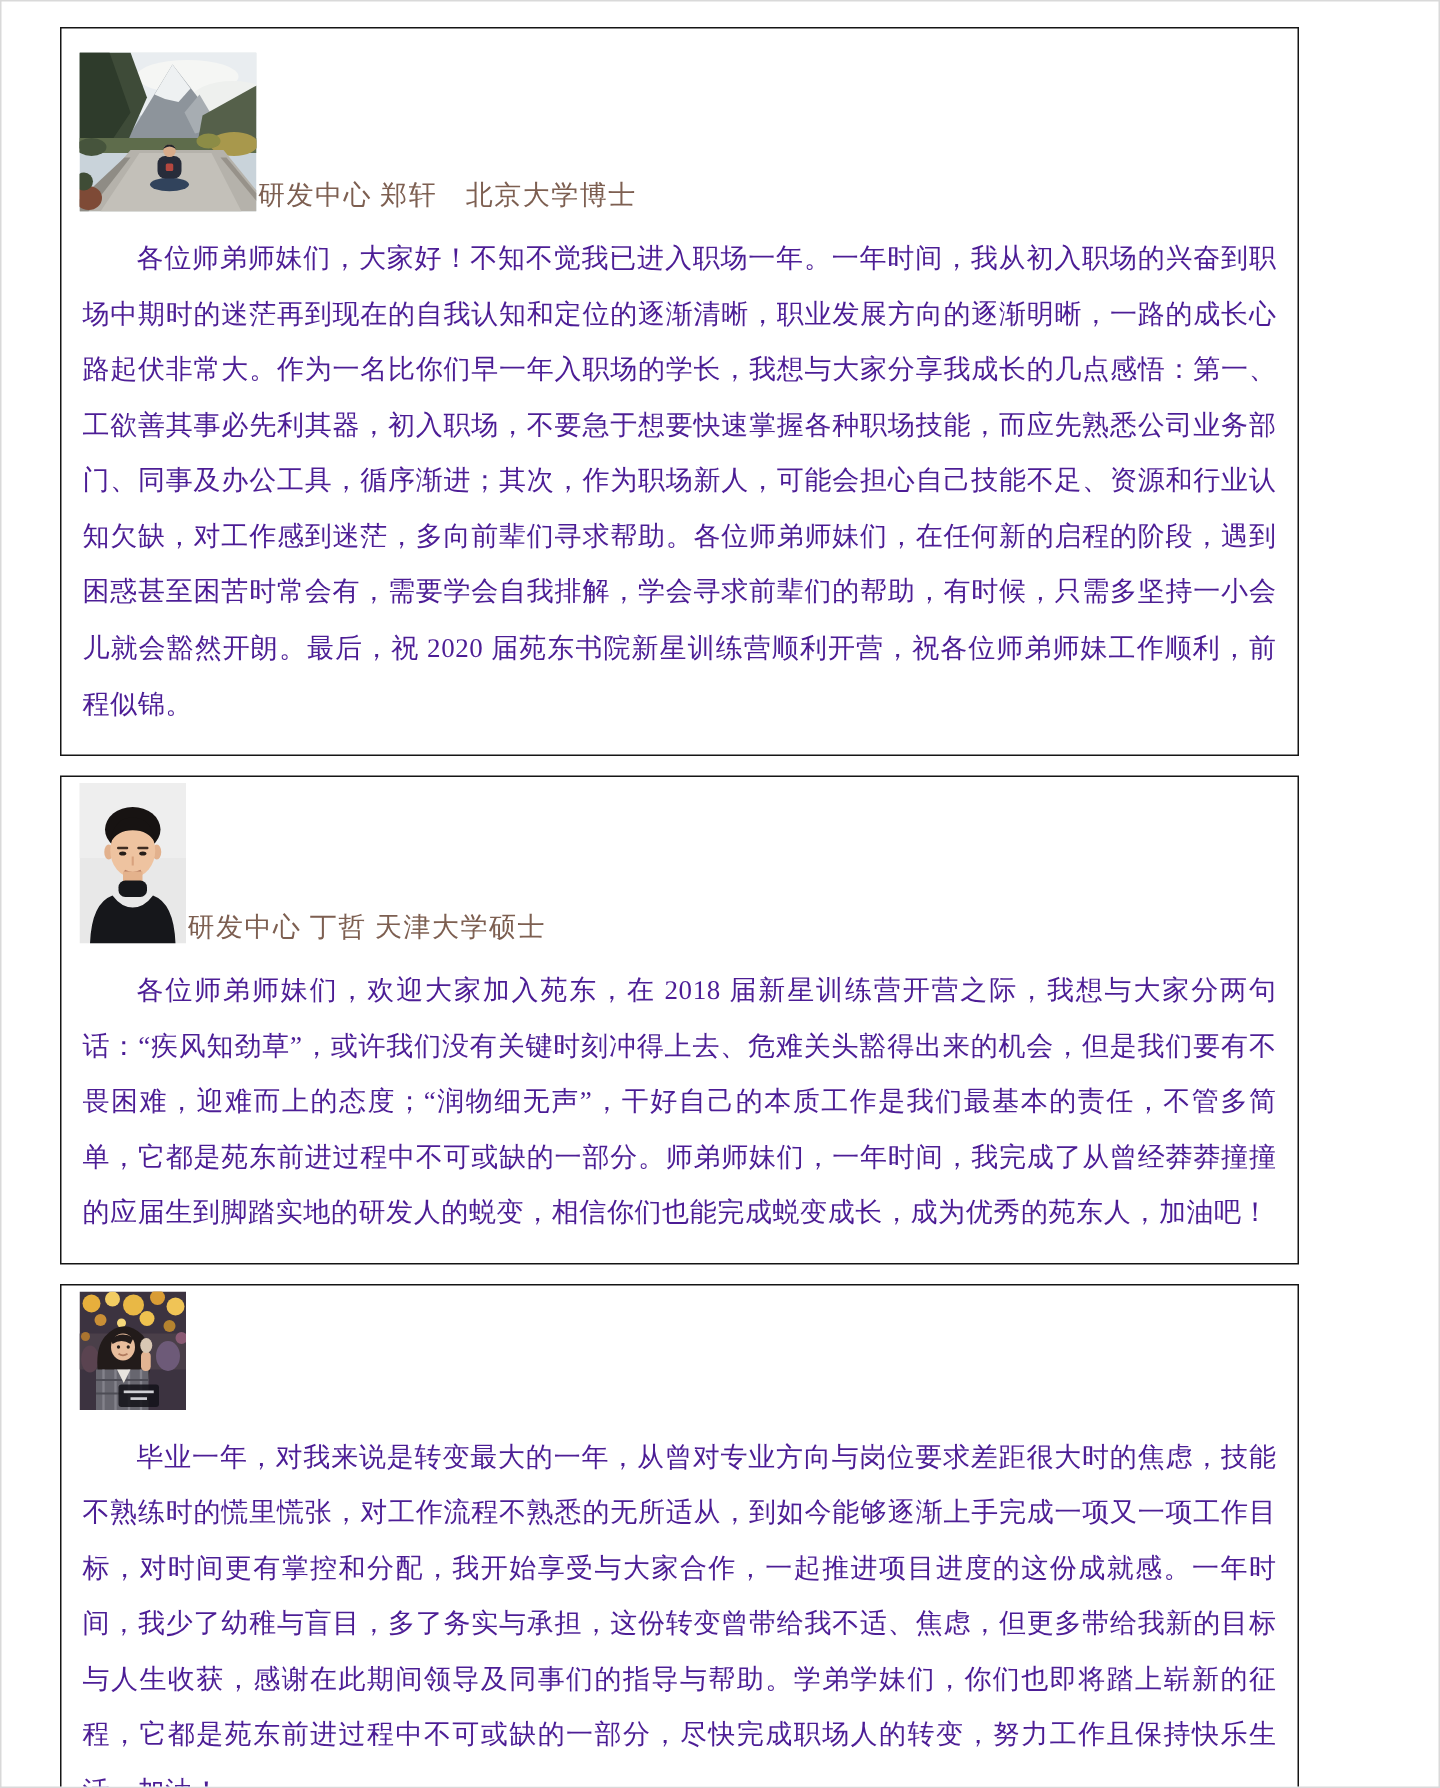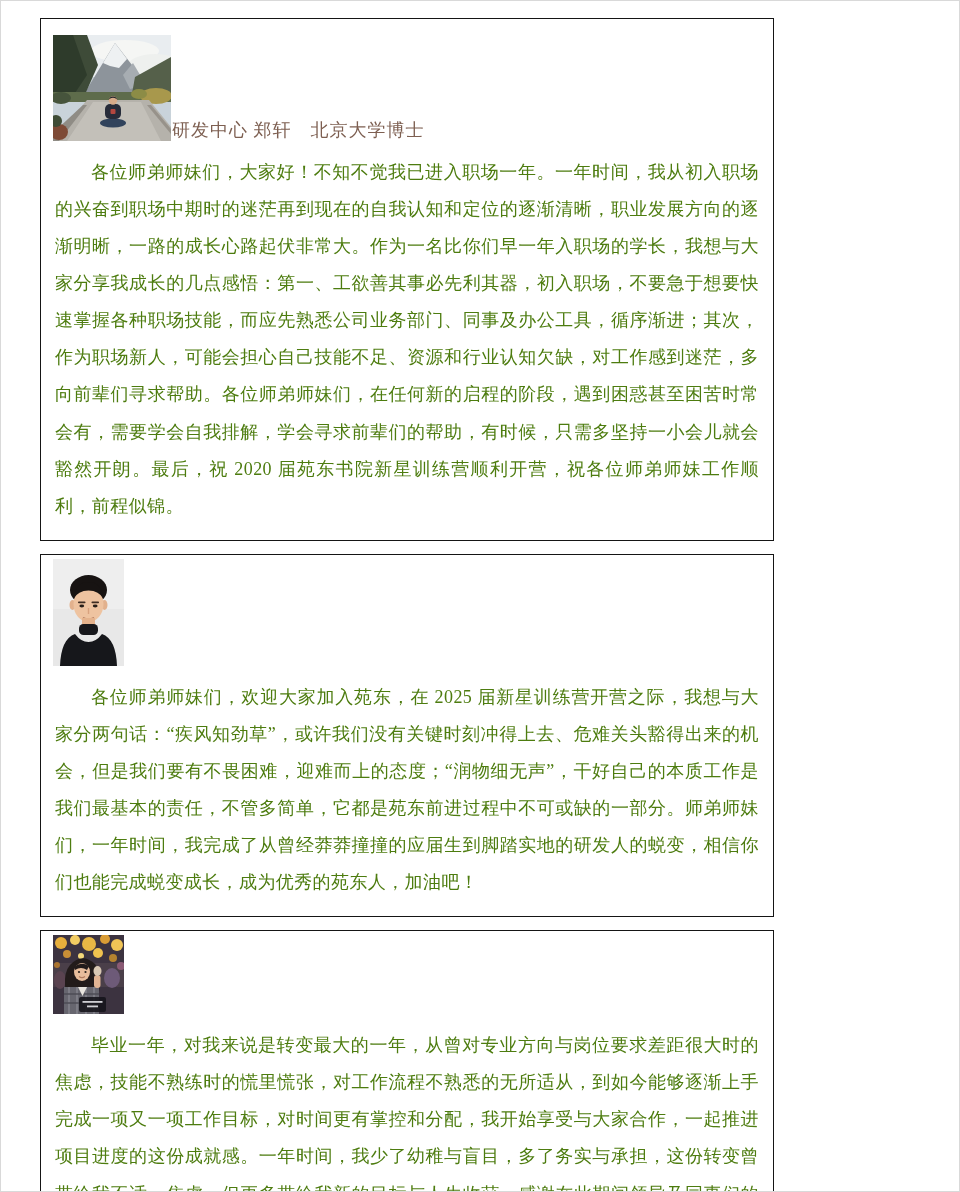--- a/index.html
+++ b/index.html
@@ -6,21 +6,21 @@
   body {
     width: 960px; height: 1192px;
     background: #ffffff;
     box-sizing: border-box;
     border: 1px solid #d9d9d9;
     overflow: hidden;
     font-family: "Liberation Serif", "DejaVu Serif", serif;
   }
   .page { padding-top: 17px; }
   .card {
-    width: 734px;
+    width: 826px;
     margin: 0 0 13px 39px;
     border: 1px solid #151515;
     box-sizing: border-box;
     background: #ffffff;
   }
   .head { display: flex; align-items: flex-end; }
   .head-pad-lg { padding: 16px 0 0 12px; }
   .head-pad-sm { padding: 4px 0 0 12px; }
   .photo { margin: 0; flex: 0 0 auto; font-size: 0; line-height: 0; }
   .photo svg { display: block; }
@@ -30,21 +30,21 @@
     font-weight: normal;
     color: #7d5f51;
     letter-spacing: 1px;
     line-height: 1.15;
     white-space: nowrap;
   }
   .para {
     margin: 13px 14px 15px 14px;
     font-size: 18px;
     line-height: 2.06;
-    color: #4d7c0f;
+    color: #4c1d95;
     text-align: justify;
     text-indent: 2em;
     letter-spacing: 0.4px;
   }
 </style>
 </head>
 <body>
 
 <main class="page">
 
@@ -99,22 +99,23 @@
           <rect x="38.5" y="42.5" width="7.5" height="1.7" rx="0.8" fill="#3f2d23"></rect>
           <ellipse cx="28.8" cy="47" rx="2.4" ry="1.4" fill="#261e19"></ellipse>
           <ellipse cx="42.2" cy="47" rx="2.4" ry="1.4" fill="#261e19"></ellipse>
           <path d="M35.5,49 l0,6" stroke="#d8a27e" stroke-width="1.4" fill="none"></path>
           <path d="M30,58.5 q5.5,3 11,0" stroke="#b97f63" stroke-width="1.4" fill="none"></path>
           <rect x="29" y="59" width="13" height="12" fill="#e4b28c"></rect>
           <path d="M7,107 q1,-27 15,-32 q6,8 13.5,8 q7.5,0 13.5,-8 q14,5 15,32 z" fill="#16171b"></path>
           <rect x="26" y="65" width="19" height="11" rx="4.5" fill="#16171b"></rect>
         </svg>
       </figure>
+      <h3 class="caption">研发中心 丁哲 天津大学硕士</h3>
     </div>
-    <p class="para">各位师弟师妹们，欢迎大家加入苑东，在 2025 届新星训练营开营之际，我想与大家分两句话：“疾风知劲草”，或许我们没有关键时刻冲得上去、危难关头豁得出来的机会，但是我们要有不畏困难，迎难而上的态度；“润物细无声”，干好自己的本质工作是我们最基本的责任，不管多简单，它都是苑东前进过程中不可或缺的一部分。师弟师妹们，一年时间，我完成了从曾经莽莽撞撞的应届生到脚踏实地的研发人的蜕变，相信你们也能完成蜕变成长，成为优秀的苑东人，加油吧！</p>
+    <p class="para">各位师弟师妹们，欢迎大家加入苑东，在 2018 届新星训练营开营之际，我想与大家分两句话：“疾风知劲草”，或许我们没有关键时刻冲得上去、危难关头豁得出来的机会，但是我们要有不畏困难，迎难而上的态度；“润物细无声”，干好自己的本质工作是我们最基本的责任，不管多简单，它都是苑东前进过程中不可或缺的一部分。师弟师妹们，一年时间，我完成了从曾经莽莽撞撞的应届生到脚踏实地的研发人的蜕变，相信你们也能完成蜕变成长，成为优秀的苑东人，加油吧！</p>
   </section>
 
   <section class="card">
     <div class="head head-pad-sm">
       <figure class="photo">
         <svg width="71" height="79" viewBox="0 0 71 79" preserveAspectRatio="none">
           <rect width="71" height="79" fill="#3c3340"></rect>
           <rect y="28" width="71" height="24" fill="#4a3f49"></rect>
           <circle cx="8" cy="8" r="6" fill="#e7af3c"></circle>
           <circle cx="22" cy="5" r="5" fill="#f2cc63"></circle>

